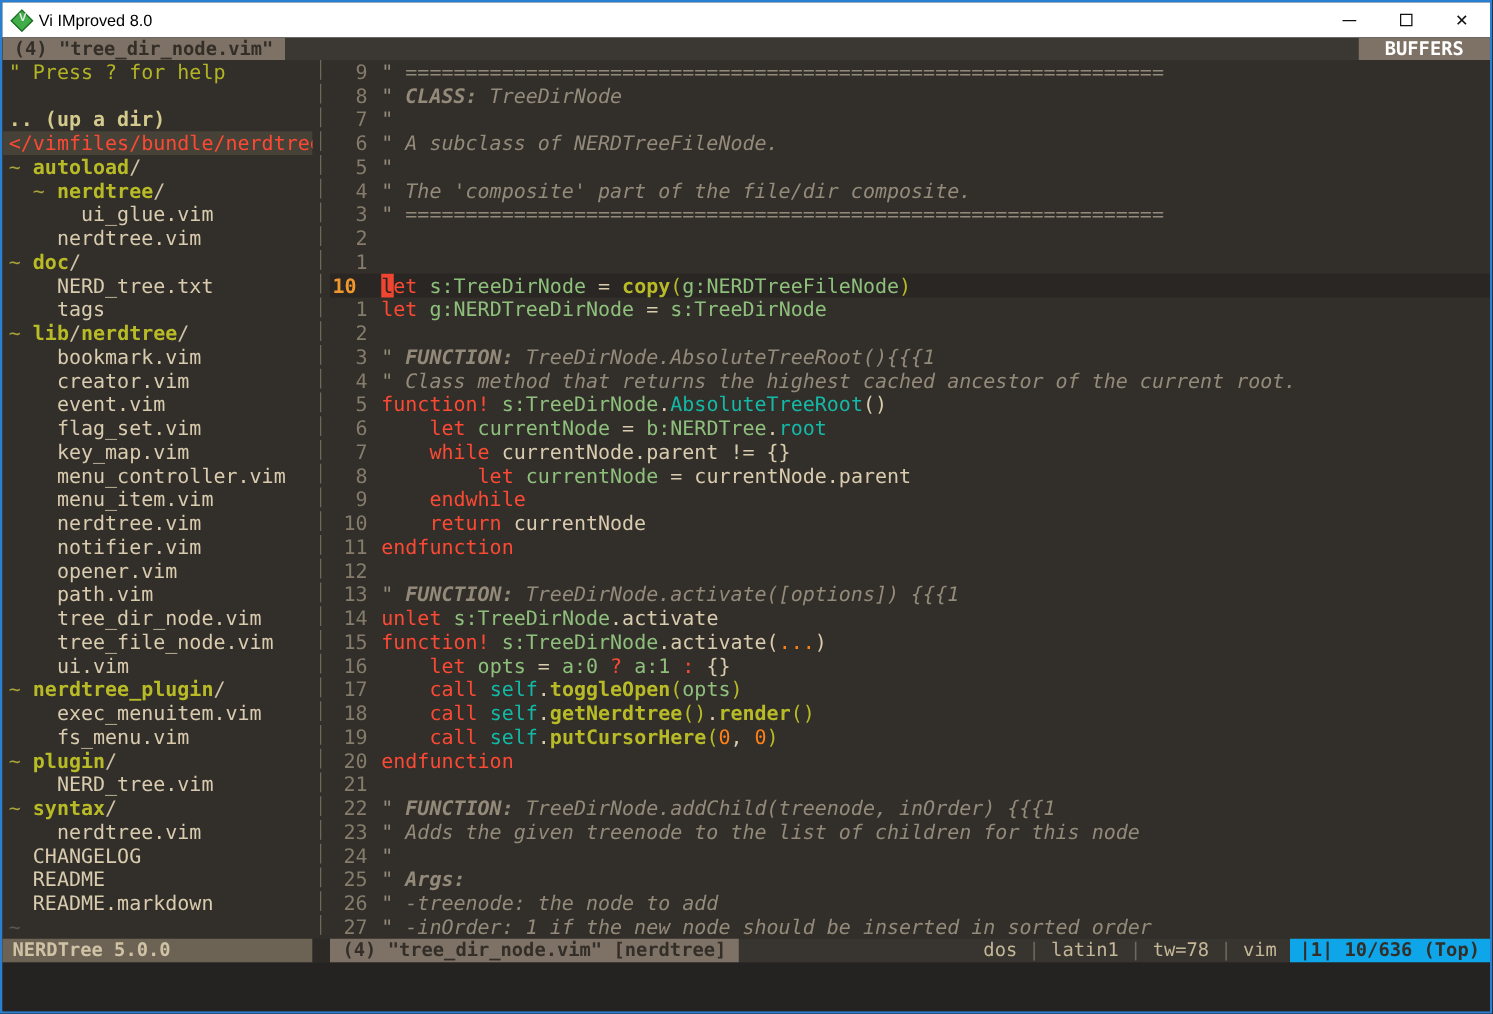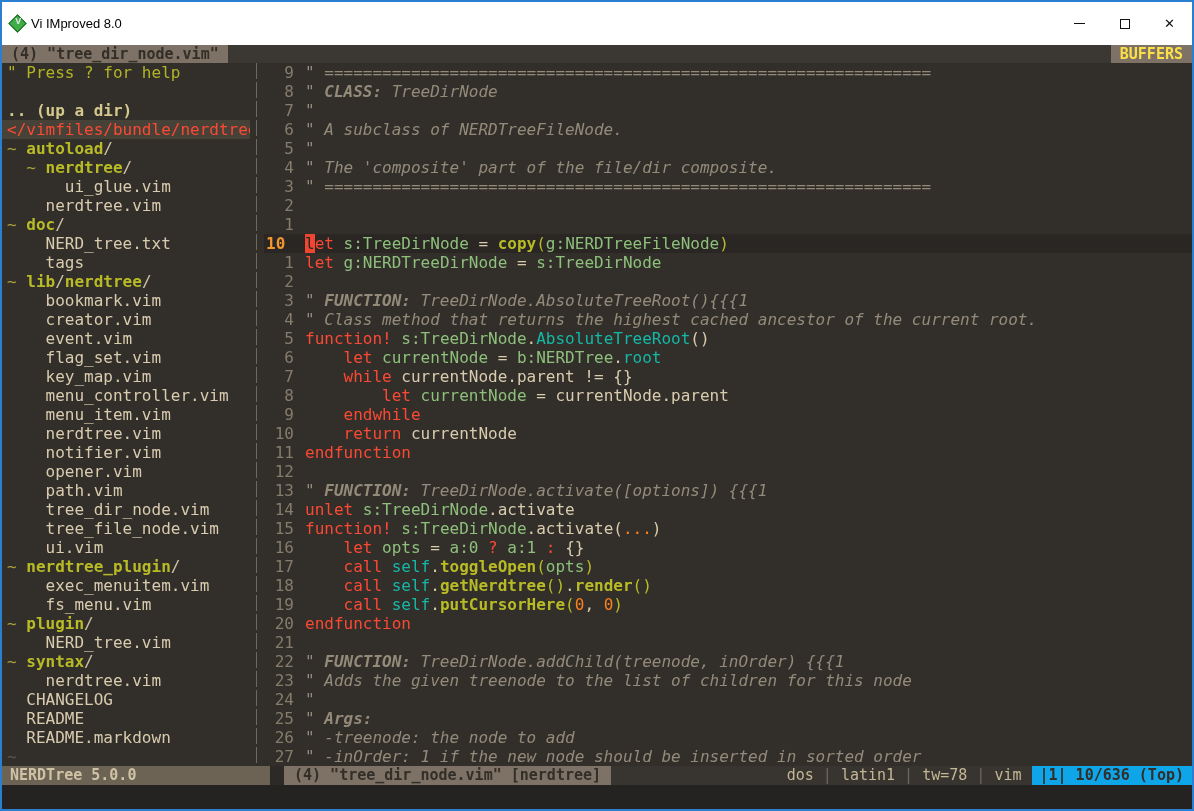--- a/index.html
+++ b/index.html
@@ -6,21 +6,21 @@
   html,body { width:1194px; height:811px; background:#000; }
   .win {
     width:1194px; height:811px;
     border:2px solid #2a7fd1;
     display:flex; flex-direction:column;
     font-family:"DejaVu Sans Mono", monospace;
     background:#322f2b;
   }
   
   .titlebar {
-    height:43px; background:#ffffff; display:flex; align-items:center;
+    height:28px; background:#ffffff; display:flex; align-items:center;
     font-family:"Liberation Sans", sans-serif; font-size:13px; color:#000;
     flex:0 0 auto;
   }
   .vim-icon {
     width:13px; height:13px; margin:0 7px 0 9px; position:relative;
     background:#3fae49; border:1px solid #1d6b26; transform:rotate(45deg);
   }
   .vim-icon::after{
     content:"V"; position:absolute; left:1px; top:-2px; transform:rotate(-45deg);
     font-size:9px; font-weight:bold; color:#e8e8e8; font-family:"Liberation Sans",sans-serif;
@@ -35,22 +35,22 @@
   
   .tabline {
     height:18px; background:#3b3733; display:flex; align-items:stretch;
     font-size:15px; line-height:18px; flex:0 0 auto; overflow:hidden;
   }
   .tab-active {
     background:#7d7265; color:#332e28; font-weight:bold; padding:0 9px;
     white-space:pre;
   }
   .buffers-label {
-    margin-left:auto; background:#7d7265; color:#fde047; font-weight:bold;
-    padding:0 9px;
+    margin-left:auto; background:#7d7265; color:#ffffff; font-weight:bold;
+    padding:0 21px;
   }
   
   .editor { flex:0 0 auto; height:703px; display:flex; overflow:hidden; background:#322f2b; }
   .tree { width:248px; flex:0 0 auto; overflow:hidden; font-size:16px; }
   .trow { height:19px; line-height:19px; white-space:pre; padding-left:5px; }
   .trow.sel { background:#474238; }
   .vsep {
     width:14px; flex:0 0 auto;
     background-image:repeating-linear-gradient(to bottom, #6e675c 0px, #6e675c 16px, transparent 16px, transparent 19px);
     background-size:1px 19px; background-repeat:repeat-y; background-position:6px 0;
@@ -82,21 +82,21 @@
   .s-t  { color:#aaa339; }
   .s-p  { color:#cfc2a4; }
   .s-f  { color:#d9cbae;margin-top:27px; }
   .s-nt { color:#5d564c; }
   
   .statusline {
     height:19px; flex:0 0 auto; display:flex; align-items:stretch;
     font-size:15px; line-height:19px; background:#38342f; white-space:pre;
   }
   .st-left {
-    width:268px; flex:0 0 auto; background:#6c6355; color:#d0c3a5; font-weight:bold;
+    width:248px; flex:0 0 auto; background:#6c6355; color:#d0c3a5; font-weight:bold;
     padding-left:8px;
   }
   .st-gap { width:14px; flex:0 0 auto; background:#2c2926; }
   .st-buffer {
     background:#7d7265; color:#332e28; font-weight:bold; padding:0 10px; flex:0 0 auto;
   }
   .st-fill { flex:1 1 auto; }
   .st-items { flex:0 0 auto; color:#c4b797; padding-right:10px; }
   .st-items .sep { color:#6f675c; }
   .st-pos {

